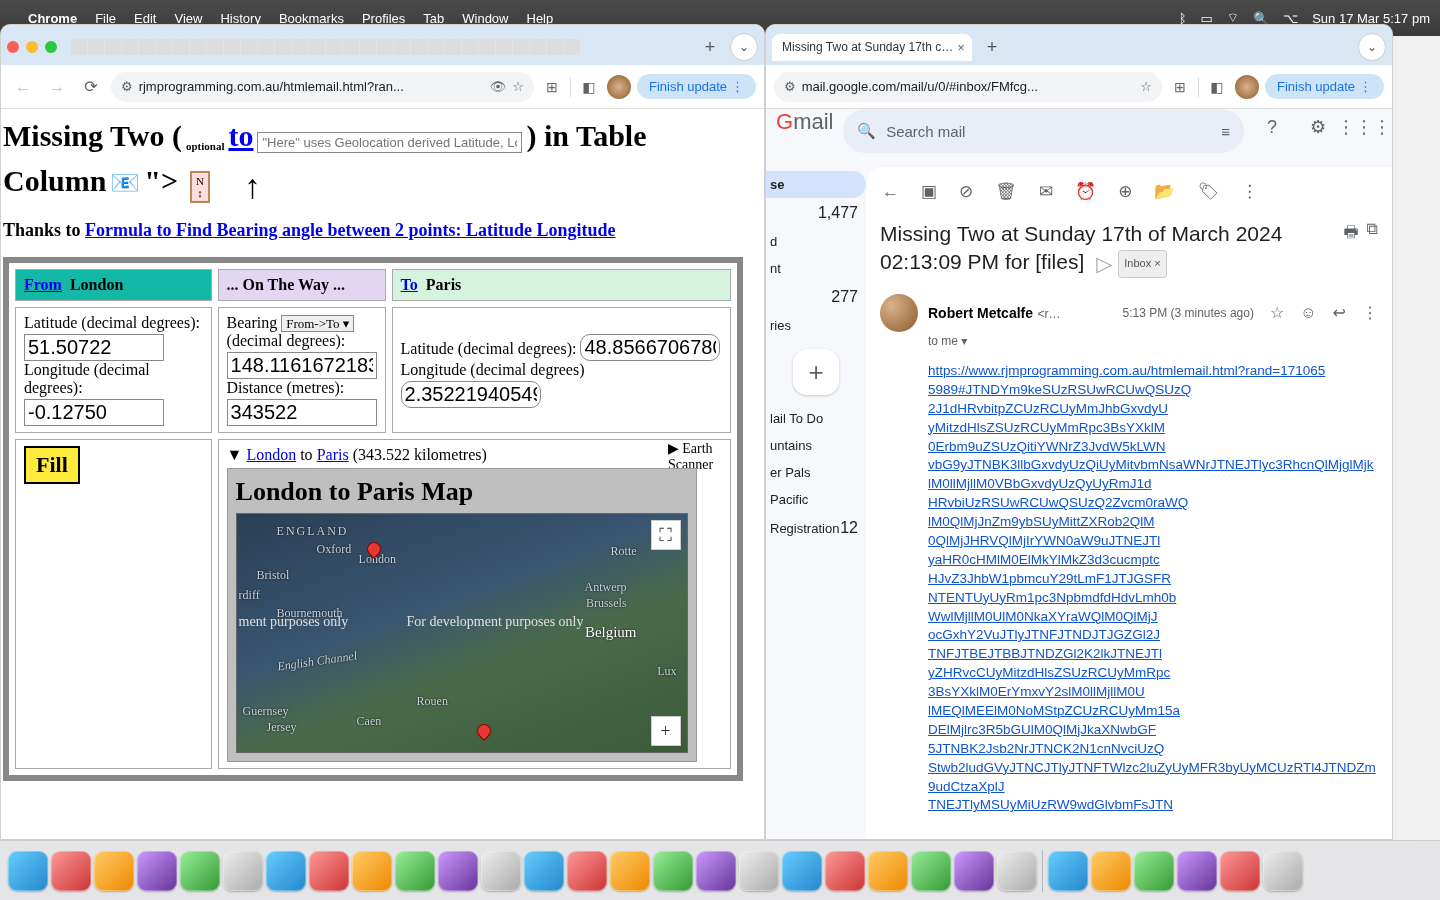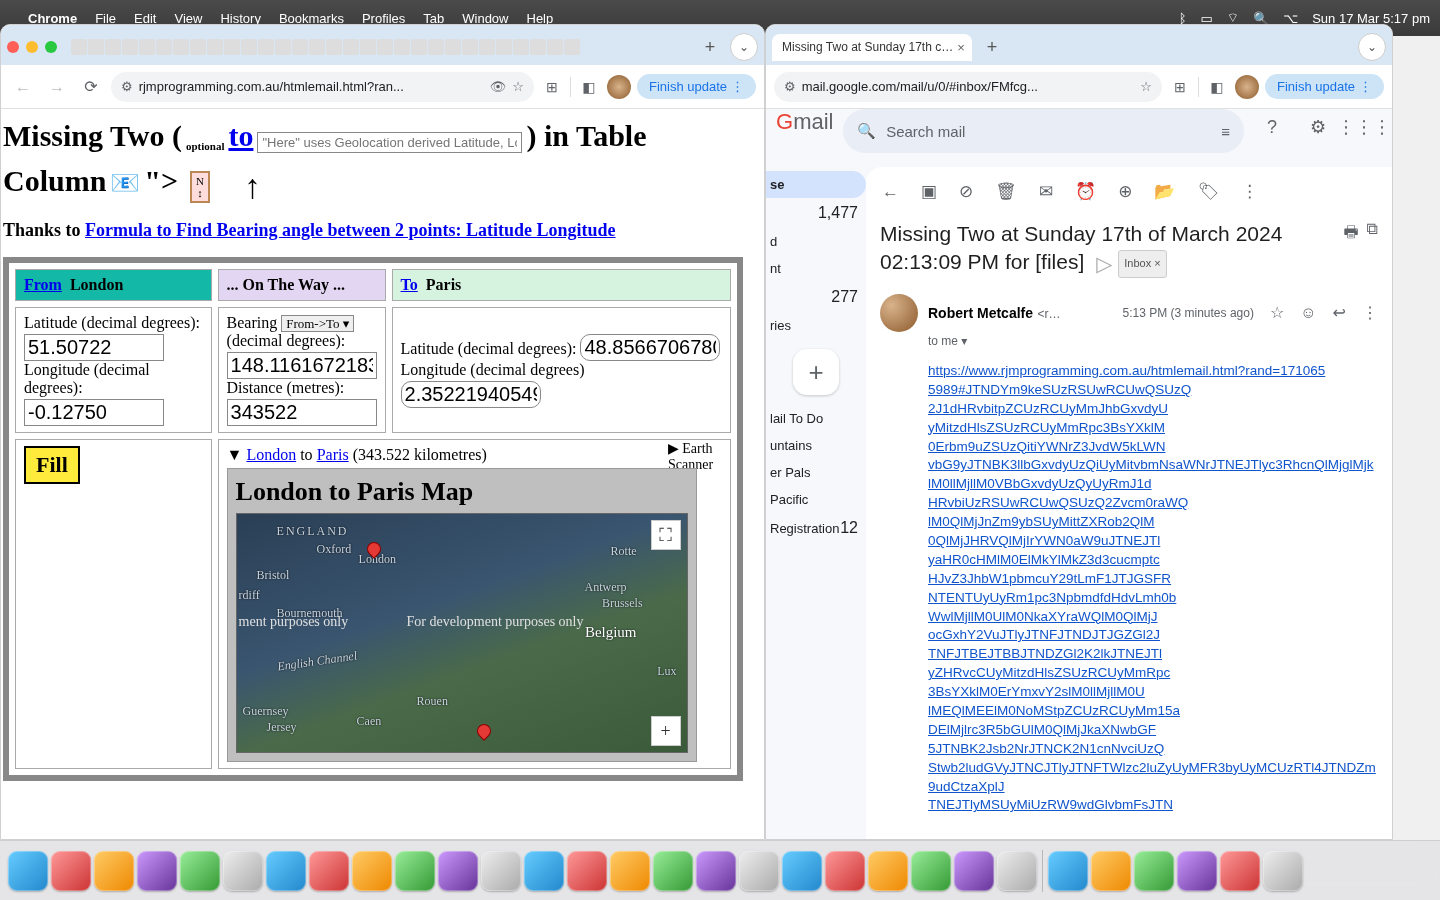--- a/index.html
+++ b/index.html
@@ -284,21 +284,21 @@
                 <div class="map-btn" style="bottom:6px;right:6px;">+</div>
                 <span class="map-label" style="top:10px;left:40px;letter-spacing:2px;">ENGLAND</span>
                 <span class="map-label" style="top:28px;left:80px;">Oxford</span>
                 <span class="map-label" style="top:38px;left:122px;">London</span>
                 <div class="pin" style="top:28px;left:130px;"></div>
                 <span class="map-label" style="top:54px;left:20px;">Bristol</span>
                 <span class="map-label" style="top:74px;left:2px;">rdiff</span>
                 <span class="map-label" style="top:92px;left:40px;">Bournemouth</span>
                 <span class="map-label" style="top:30px;right:50px;">Rotte</span>
                 <span class="map-label" style="top:66px;right:60px;">Antwerp</span>
-                <span class="map-label" style="top:82px;right:44px;text-align:right;">Brussels</span>
+                <span class="map-label" style="top:82px;right:60px;text-align:right;">Brussels</span>
                 <span class="map-label" style="top:110px;right:50px;font-size:15px;color:#fff;">Belgium</span>
                 <span class="map-label" style="top:150px;right:10px;">Lux</span>
                 <span class="map-label" style="top:180px;left:180px;">Rouen</span>
                 <span class="map-label" style="top:200px;left:120px;">Caen</span>
                 <span class="map-label" style="top:190px;left:6px;">Guernsey</span>
                 <span class="map-label" style="top:206px;left:30px;">Jersey</span>
                 <span class="map-label" style="top:140px;left:40px;font-style:italic;transform:rotate(-8deg);">English Channel</span>
                 <div class="pin" style="bottom:14px;left:240px;"></div>
                 <span class="dev-only" style="top:100px;left:2px;">ment purposes only</span>
                 <span class="dev-only" style="top:100px;left:170px;">For development purposes only</span>

